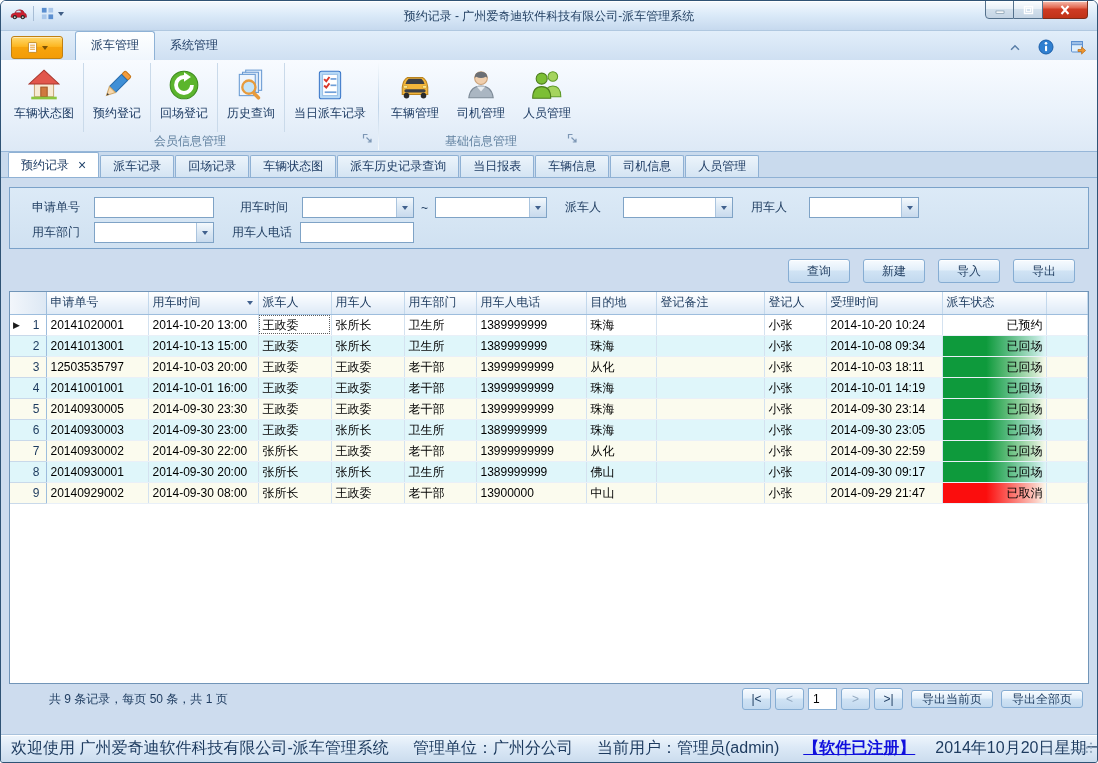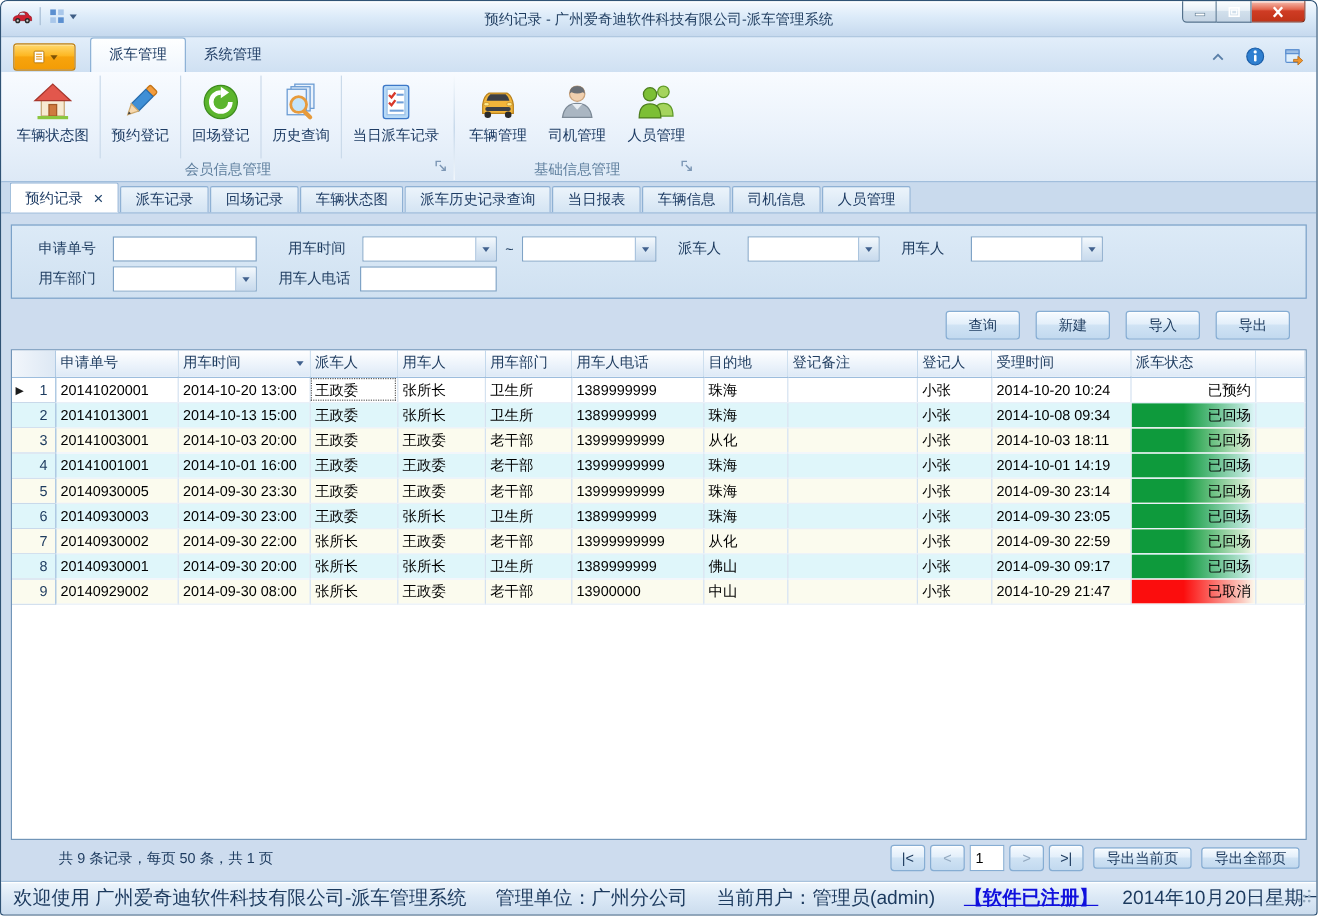--- a/index.html
+++ b/index.html
@@ -51,21 +51,21 @@
   .rgsep { width:1px; background:linear-gradient(#f6fafd,#bfd3e7 50%,#f6fafd); margin:2px 1px 1px; }
 
   
   .doctabs { height:26px; flex:0 0 26px; background:#c9daed; display:flex; align-items:flex-end; padding:0 7px; gap:1px; border-bottom:1px solid #8fb1d4; }
   .dtab { height:22px; padding:0 12px; display:flex; align-items:center; font-size:12px; color:#1e3c64; cursor:pointer;
     background:linear-gradient(#ecf4fb,#d4e4f3); border:1px solid #8fb1d4; border-bottom:none; border-radius:2px 2px 0 0; }
   .dtab.active { height:25px; background:#fff; }
   .dtab-close { margin-left:9px; font-size:14px; line-height:10px; color:#23456d; cursor:pointer; }
 
   
-  .content { flex:1; display:flex; flex-direction:column; background:#cddcee; padding:9px 8px 0; }
+  .content { flex:1; display:flex; flex-direction:column; background:#cddcee; padding:9px 8px 16px; }
   .filter-panel { flex:0 0 62px; border:1px solid #7ba2c9; background:linear-gradient(#dceaf7,#d0e1f1); padding:7px 0 0 22px; }
   .frow { display:flex; align-items:center; height:25px; font-size:12px; color:#1c3a5e; }
   .flabel { white-space:nowrap; }
   .tinput { height:21px; border:1px solid #7fa3c6; background:#fff; font-size:12px; padding:0 3px; }
   .combo { display:flex; height:21px; border:1px solid #7fa3c6; background:#fff; }
   .combo-text { flex:1; border:none; outline:none; font-size:12px; padding:0 3px; min-width:0; }
   .combo-btn { width:17px; flex:0 0 17px; background:linear-gradient(#f4f9fd,#dbe8f4 50%,#c8daed); border-left:1px solid #aac4de; display:flex; align-items:center; justify-content:center; cursor:pointer; }
   .arrow-down { width:0; height:0; border-left:3.5px solid transparent; border-right:3.5px solid transparent; border-top:4.5px solid #41618e; }
 
   .actionbar { flex:0 0 42px; display:flex; justify-content:flex-end; align-items:center; gap:13px; padding:4px 14px 2px 0; }
@@ -483,21 +483,21 @@
               <td>小张</td>
               <td>2014-10-08 09:34</td>
               <td class="status-cell">
                 <span class="status-bar-bg" style="background: linear-gradient(90deg, rgb(14, 154, 60) 0%, rgb(14, 154, 60) 42%, rgba(14, 154, 60, 0.2) 90%, rgba(14, 154, 60, 0) 100%);"></span>
                 <span class="status-text">已回场</span>
               </td>
               <td></td>
             </tr>
             <tr class="odd">
               <td class="rowhead"><span>3</span></td>
-              <td>20141003001</td>
+              <td>12503535797</td>
               <td>2014-10-03 20:00</td>
               <td>王政委</td>
               <td>王政委</td>
               <td>老干部</td>
               <td>13999999999</td>
               <td>从化</td>
               <td></td>
               <td>小张</td>
               <td>2014-10-03 18:11</td>
               <td class="status-cell">
@@ -600,21 +600,21 @@
               <td class="rowhead"><span>9</span></td>
               <td>20140929002</td>
               <td>2014-09-30 08:00</td>
               <td>张所长</td>
               <td>王政委</td>
               <td>老干部</td>
               <td>13900000</td>
               <td>中山</td>
               <td></td>
               <td>小张</td>
-              <td>2014-10-29 21:47</td>
+              <td>2014-09-29 21:47</td>
               <td class="status-cell">
                 <span class="status-bar-bg" style="background: linear-gradient(90deg, rgb(251, 13, 13) 0%, rgb(251, 13, 13) 42%, rgba(251, 13, 13, 0.2) 90%, rgba(251, 13, 13, 0) 100%);"></span>
                 <span class="status-text">已取消</span>
               </td>
               <td></td>
             </tr>
           </tbody>
       </table>
     </div>
 

